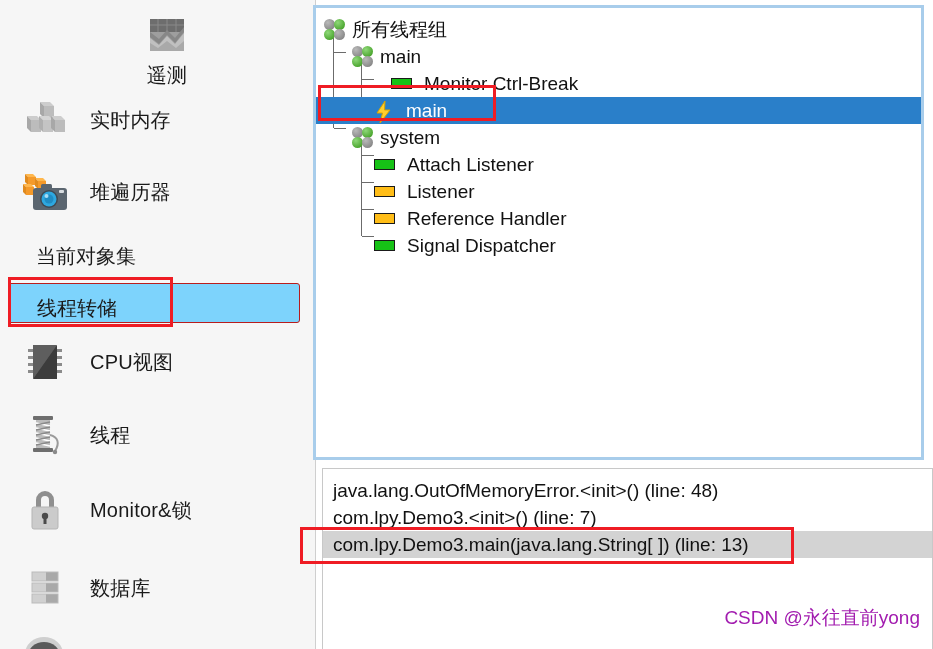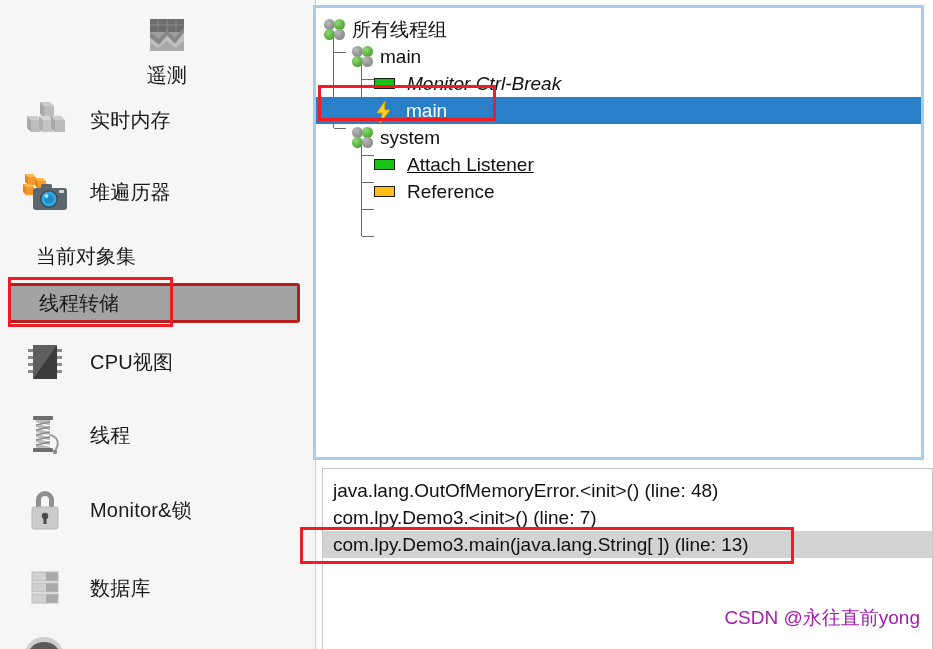--- a/index.html
+++ b/index.html
@@ -72,22 +72,23 @@
     border-radius: 3px;
     box-sizing: border-box;
   }
   .side-subitem .sub-label {
     margin-left: 28px;
     font-size: 20px;
     color: #1a1a1a;
     white-space: nowrap;
   }
   .side-subitem.selected {
-    background: #a3a3a3;
-    border: 3px solid #b91c1c;
+    background: #7dd3fc;
+    border: 1px solid #b91c1c;
+    align-items: flex-end;
   }
 
   
   .redbox {
     position: absolute;
     border: 3px solid #ef1c24;
     box-sizing: border-box;
     pointer-events: none;
     z-index: 60;
     background: transparent;
@@ -427,21 +428,21 @@
       <div class="tree-row" style="padding-left:36px;">
         <span class="grp-icon">
             <i class="g1"></i>
             <i class="g2"></i>
             <i class="g3"></i>
             <i class="g4"></i>
           </span>
         <span class="tree-label">main</span>
       </div>
 
-      <div class="tree-row" style="padding-left:58px;font-style:italic;">
+      <div class="tree-row" style="padding-left:75px;">
         <span class="state-icon running"></span>
         <span class="tree-label" style="margin-left:12px;">Monitor Ctrl-Break</span>
       </div>
 
       <div class="tree-row selected" style="padding-left:58px;">
         <span class="bolt-icon">
           <svg width="20" height="24" viewBox="0 0 20 24">
             <polygon points="11,1 3,13 8.5,13 6,23 16,10 10.5,10" fill="#ffcf2e" stroke="#d9a400" stroke-width="1"></polygon>
           </svg>
         </span>
@@ -451,31 +452,39 @@
       <div class="tree-row" style="padding-left:36px;">
         <span class="grp-icon">
             <i class="g1"></i>
             <i class="g2"></i>
             <i class="g3"></i>
             <i class="g4"></i>
           </span>
         <span class="tree-label">system</span>
       </div>
 
-      <div class="tree-row" style="padding-left:58px;text-decoration:underline;">
+      <div class="tree-row" style="padding-left:58px;">
         <span class="state-icon running"></span>
         <span class="tree-label" style="margin-left:12px;">Attach Listener</span>
       </div>
 
       <div class="tree-row" style="padding-left:58px;">
         <span class="state-icon waiting"></span>
-        <span class="tree-label" style="margin-left:12px;">Reference</span>
-      </div>
-
-
+        <span class="tree-label" style="margin-left:12px;">Listener</span>
+      </div>
+
+      <div class="tree-row" style="padding-left:58px;">
+        <span class="state-icon waiting"></span>
+        <span class="tree-label" style="margin-left:12px;">Reference Handler</span>
+      </div>
+
+      <div class="tree-row" style="padding-left:58px;">
+        <span class="state-icon running"></span>
+        <span class="tree-label" style="margin-left:12px;">Signal Dispatcher</span>
+      </div>
 
     </div>
   </div>
 
   <div class="redbox" style="left:318px; top:85px; width:178px; height:36px;"></div>
 
   <div id="stack-panel">
     <div style="height:8px;"></div>
     <div class="stack-row">
       <span>java.lang.OutOfMemoryError.&lt;init&gt;() (line: 48)</span>

